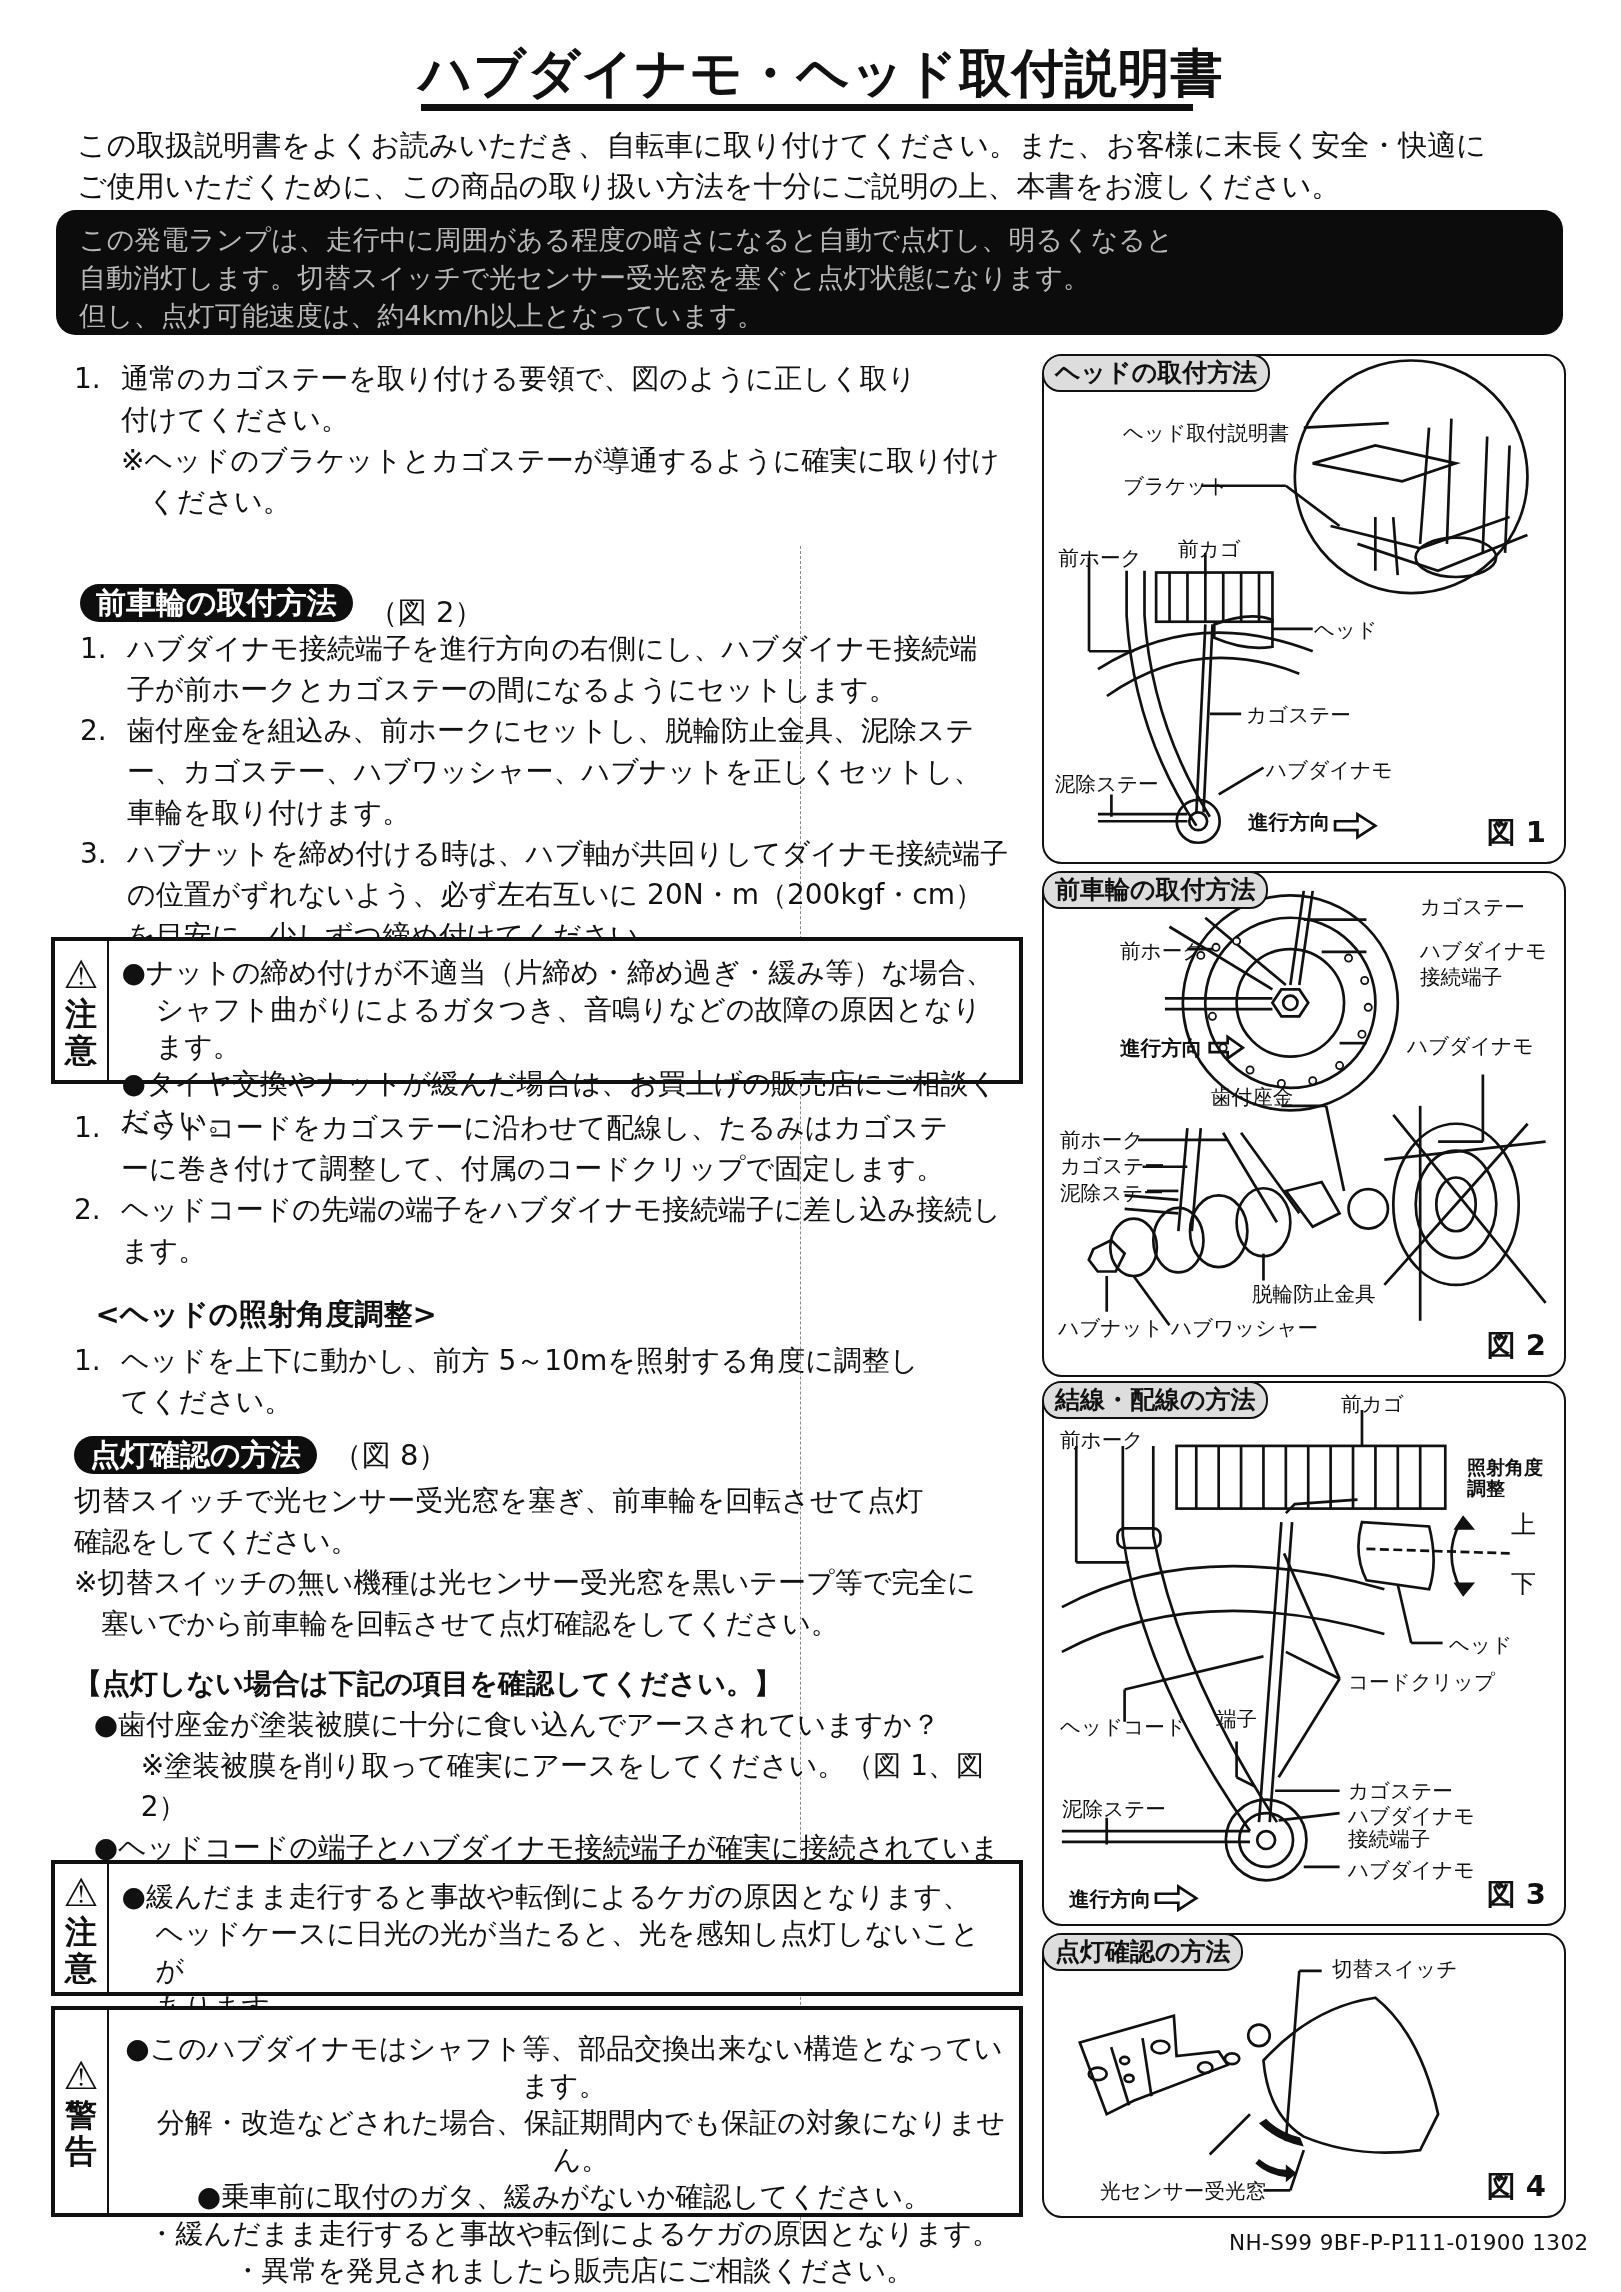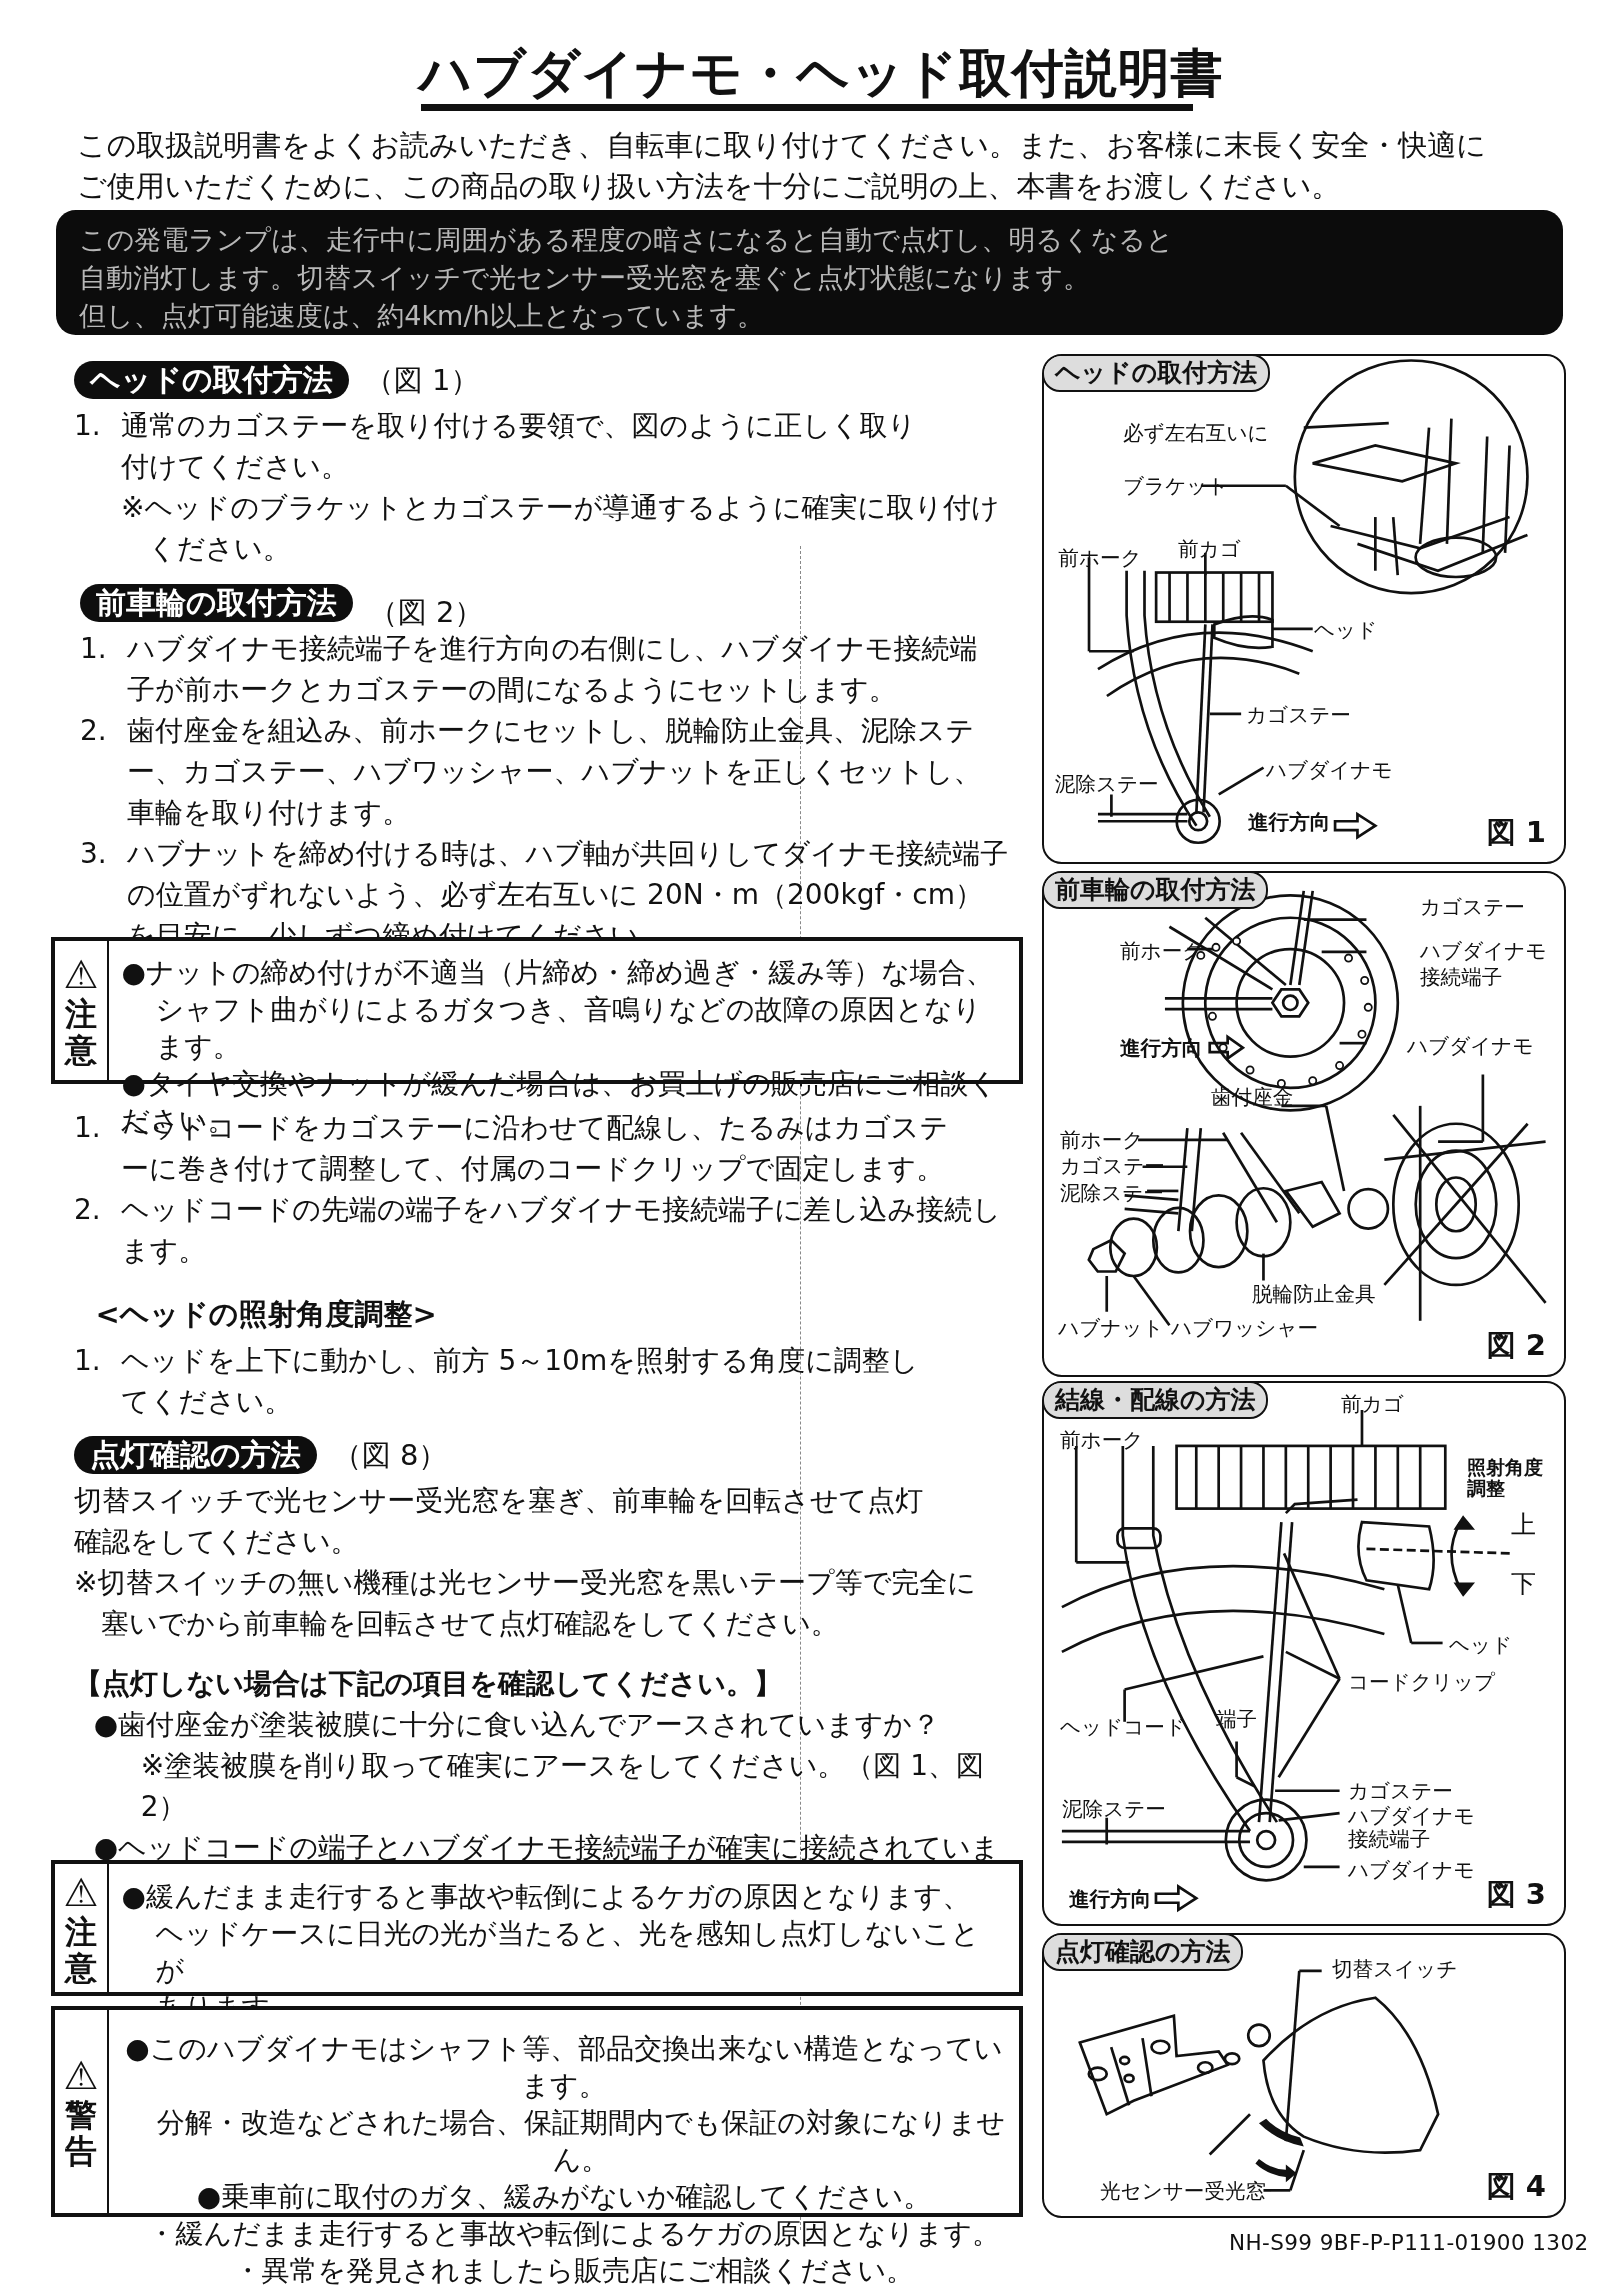--- a/index.html
+++ b/index.html
@@ -56,23 +56,20 @@
 
 <div class="abs notice">
   <div class="ln">この発電ランプは、走行中に周囲がある程度の暗さになると自動で点灯し、明るくなると</div>
   <div class="ln">自動消灯します。切替スイッチで光センサー受光窓を塞ぐと点灯状態になります。</div>
   <div class="ln">但し、点灯可能速度は、約4km/h以上となっています。</div>
 </div>
 
 <div class="dash-v" style="left:800px; top:546px; height:1684px;"></div>
 
 <div class="abs sec" style="top:358px;">
-  <div class="head">
-    <span class="pill">ヘッドの取付方法</span><span class="figref">（図 1）</span>
-  </div>
   <div class="item">
     <span class="n">1.</span>
     <span class="t" style="padding-right:99px">通常のカゴステーを取り付ける要領で、図のように正しく取り付けてください。</span>
   </div>
   <div class="note">
     <div>※ヘッドのブラケットとカゴステーが導通するように確実に取り付け</div>
     <div class="t2">ください。</div>
   </div>
 </div>
 
@@ -211,21 +208,21 @@
         <line x1="50" y1="330" x2="100" y2="330"></line>
       <line x1="180" y1="220" x2="180" y2="245"></line>
       <line x1="255" y1="305" x2="300" y2="305"></line>
       <line x1="185" y1="400" x2="220" y2="400"></line>
       <line x1="195" y1="490" x2="245" y2="460"></line>
       <line x1="75" y1="490" x2="75" y2="515"></line>
       <path d="M325 520 L350 520 L350 512 L370 525 L350 538 L350 530 L325 530 Z"></path>
     </g>
   </svg>
   <div class="ftag">ヘッドの取付方法</div>
-  <div class="lbl" style="left:79px; top:63px;">必ず左右互いに</div>
+  <div class="lbl" style="left:79px; top:63px;">ヘッド取付説明書</div>
   <div class="lbl" style="left:79px; top:116px;">ブラケット</div>
   <div class="lbl" style="left:14.3px; top:188px;">前ホーク</div>
   <div class="lbl" style="left:134px; top:179px;">前カゴ</div>
   <div class="lbl" style="left:270px; top:260px;">ヘッド</div>
   <div class="lbl" style="left:202px; top:345px;">カゴステー</div>
   <div class="lbl" style="left:10.7px; top:414px;">泥除ステー</div>
   <div class="lbl" style="left:222px; top:400px;">ハブダイナモ</div>
   <div class="lblb" style="left:204px; top:452px;">進行方向</div>
   <div class="fnum">図 1</div>
 </div>

